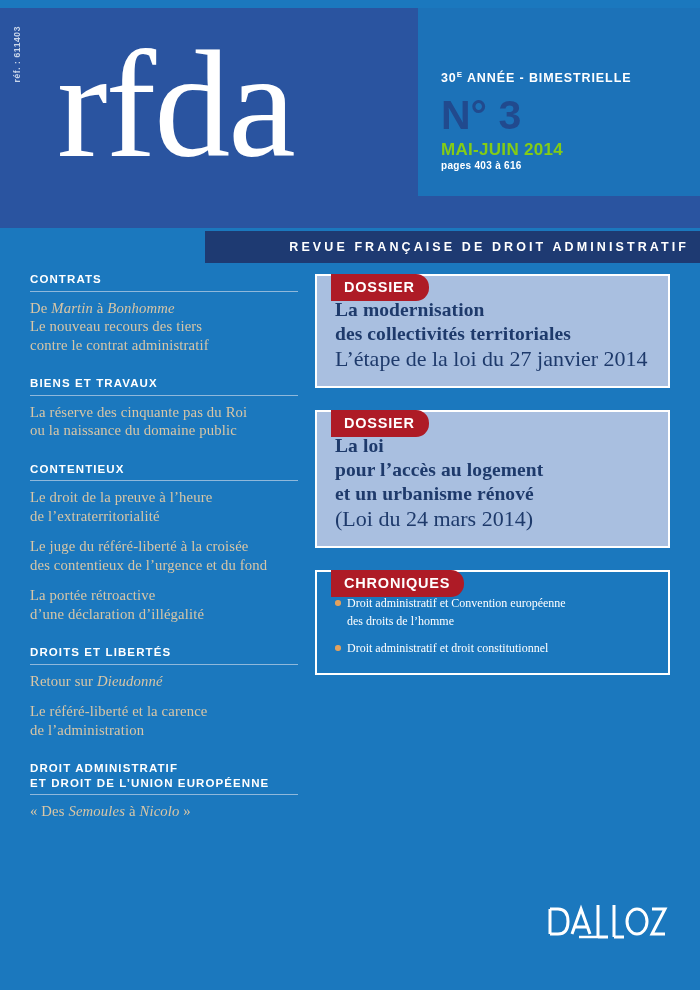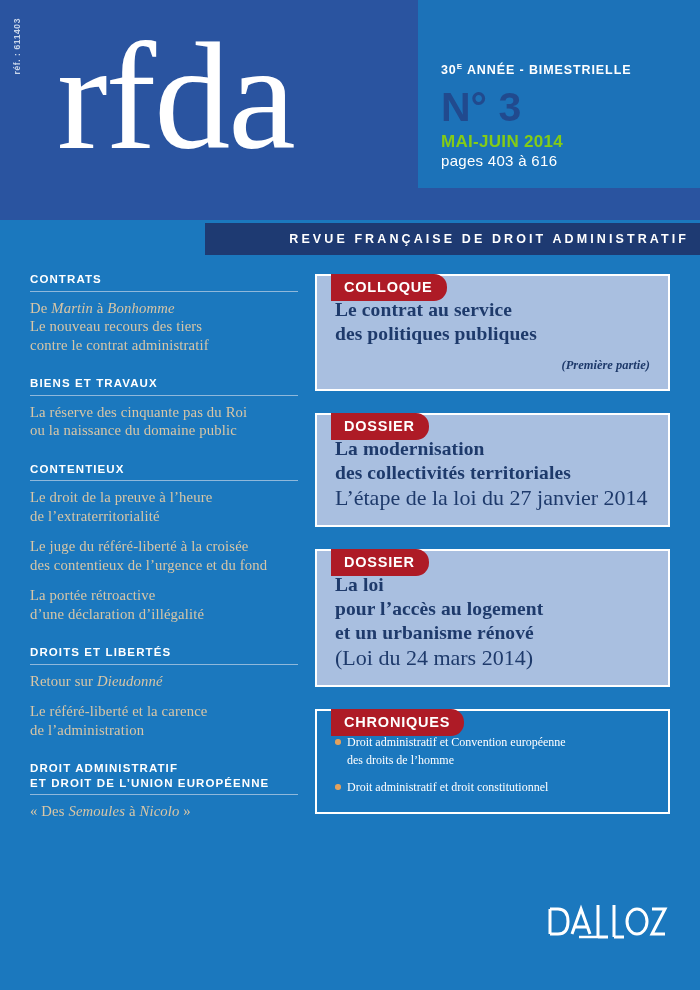--- a/index.html
+++ b/index.html
@@ -6,21 +6,21 @@
   html,body { width:700px; height:990px; }
   body {
     background:#1b78be;
     font-family:"Liberation Sans", sans-serif;
     overflow:hidden;
     position:relative;
   }
 
   
   .header {
-    position:absolute; left:0; top:0; width:700px; height:220px;
+    position:absolute; left:0; top:8px; width:700px; height:220px;
     background:#2a54a0;
   }
   .header-right-panel {
     position:absolute; left:418px; top:0; width:282px; height:188px;
     background:#1c72b8;
   }
   .ref-text {
     position:absolute; left:12px; top:18px;
     color:#c9d6ea; font-size:8.5px; letter-spacing:0.6px;
     font-weight:bold;
@@ -44,21 +44,21 @@
     position:absolute; left:441px; top:86px;
     color:#214a8e; font-size:41px; font-weight:bold;
     letter-spacing:0px; line-height:42px;
   }
   .issue-date {
     position:absolute; left:441px; top:132px;
     color:#84cc16; font-size:17px; font-weight:bold; letter-spacing:0.3px;
   }
   .issue-pages {
     position:absolute; left:441px; top:152px;
-    color:#ffffff; font-size:15px; font-weight:normal; letter-spacing:0.3px;
+    color:#ffffff; font-size:10px; font-weight:bold; letter-spacing:0.3px;
   }
   .subtitle-bar {
     position:absolute; left:205px; top:188px; width:508px; height:32px;
     background:#1e3a72;
     margin-top:35px;
   }
   .subtitle-bar span {
     position:absolute; right:24px; top:9px;
     color:#ffffff; font-size:12.5px; font-weight:bold;
     letter-spacing:3.1px; white-space:nowrap;
@@ -200,27 +200,20 @@
       <div class="sb-head">DROIT ADMINISTRATIF<br>ET DROIT DE L’UNION EUROPÉENNE</div>
       <div class="sb-rule"></div>
       <div class="sb-entry">
         <span>« Des </span><i>Semoules</i><span> à </span><i>Nicolo</i><span> »</span>
       </div>
     </div>
   </div>
 
   <div class="panels">
 
-    <div class="panel">
-      <div class="badge">COLLOQUE</div>
-      <div class="panel-box">
-        <div class="p-title">Le contrat au service<br>des politiques publiques</div>
-        <div class="p-note">(Première partie)</div>
-      </div>
-    </div>
 
     <div class="panel">
       <div class="badge">DOSSIER</div>
       <div class="panel-box">
         <div class="p-title">La modernisation<br>des collectivités territoriales</div>
         <div class="p-sub">L’étape de la loi du 27 janvier 2014</div>
       </div>
     </div>
 
     <div class="panel">

